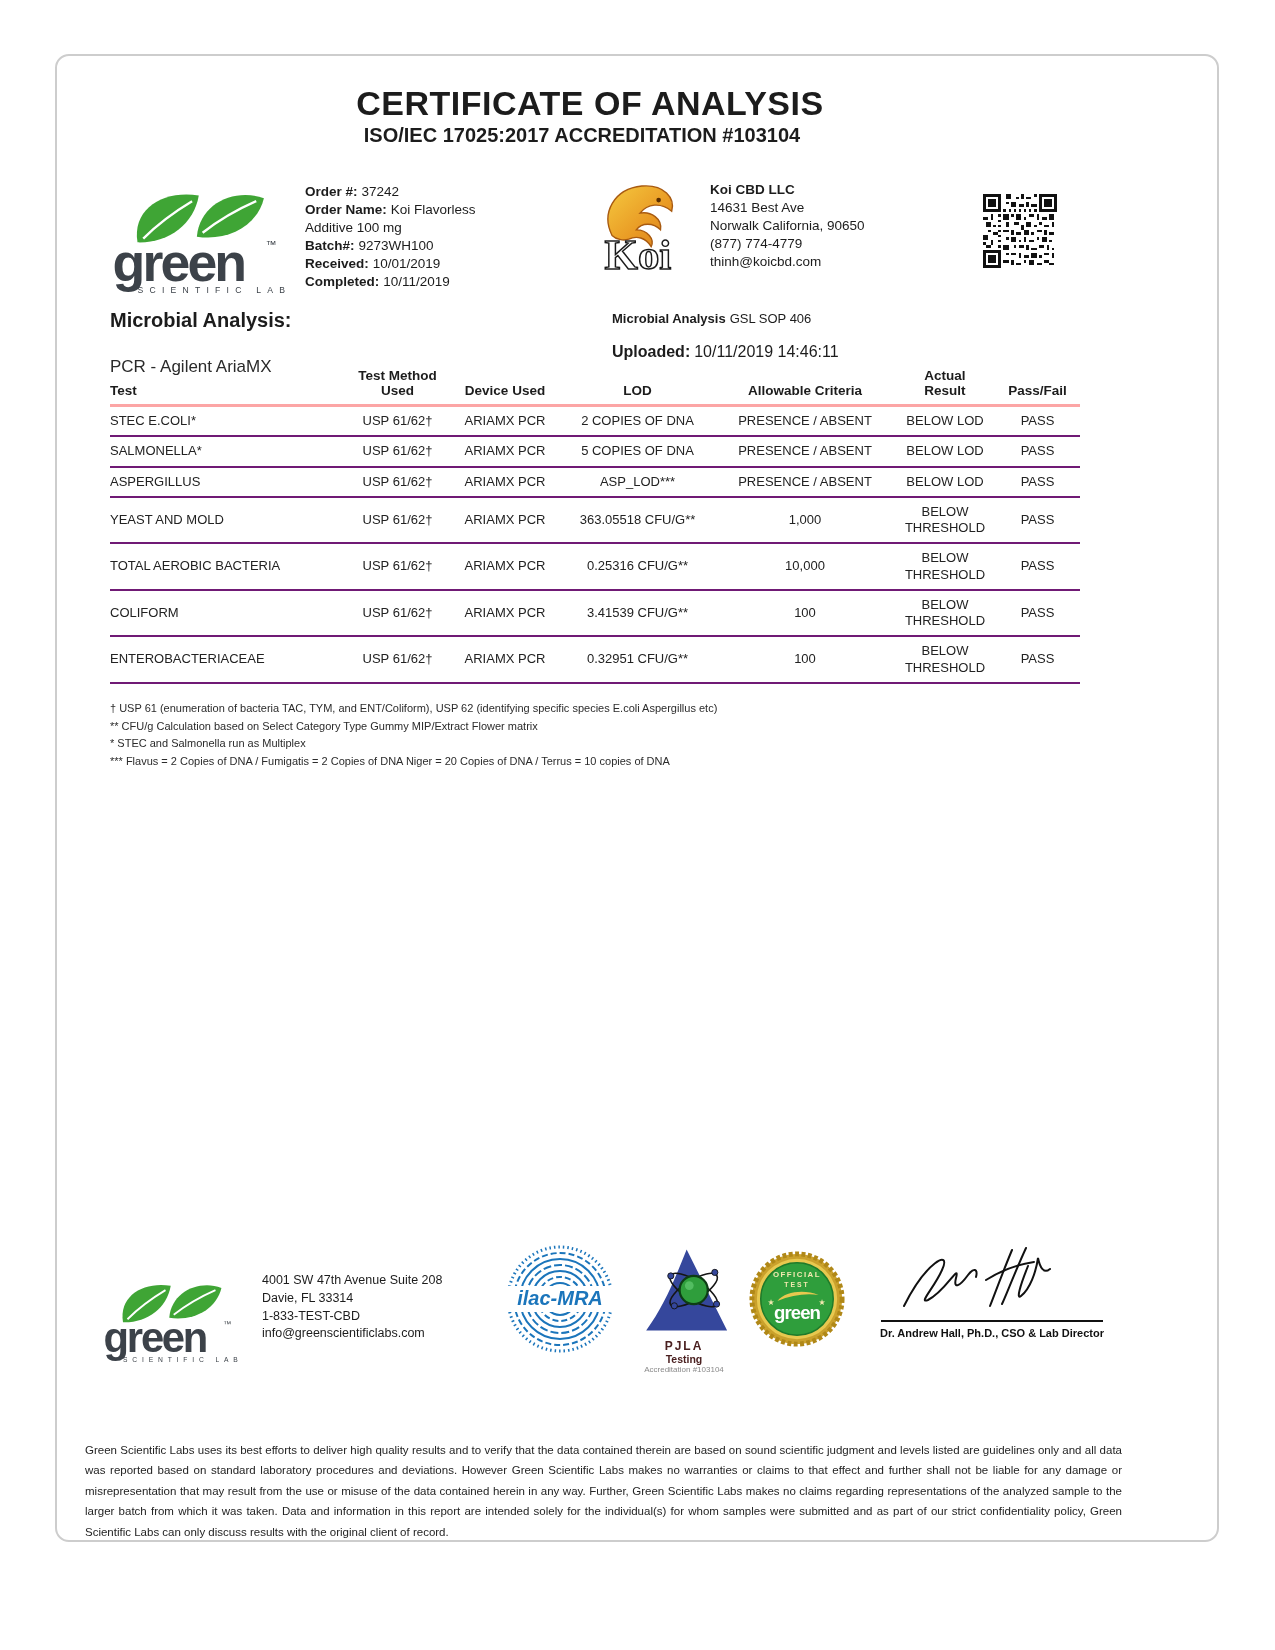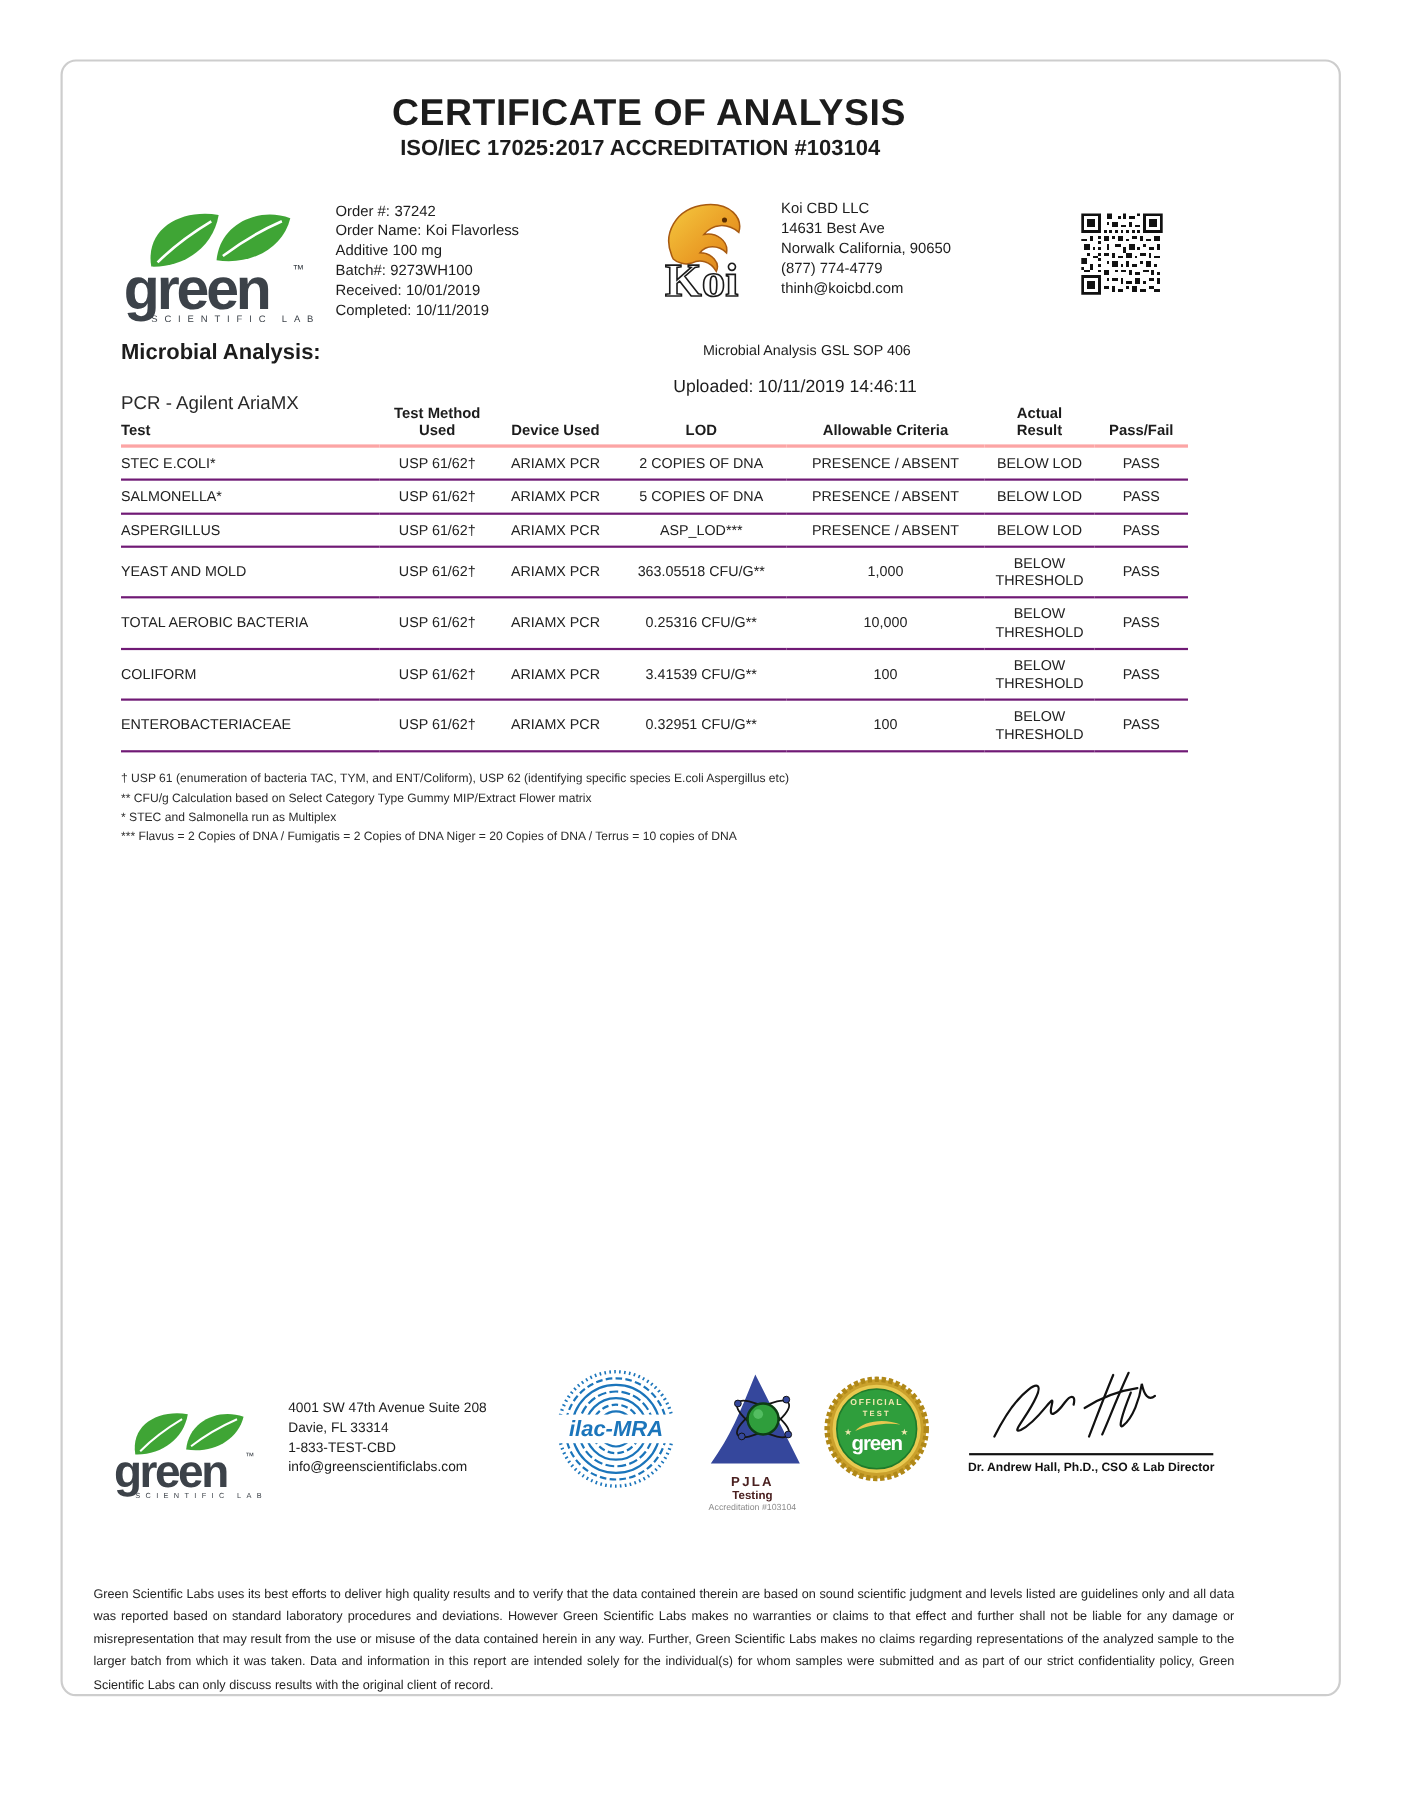--- a/index.html
+++ b/index.html
@@ -11,25 +11,25 @@
   .card {
     position:absolute; left:55px; top:54px; width:1164px; height:1488px;
     border:2px solid #cdcdcd; border-radius:14px; background:#fff;
   }
   .abs { position:absolute; }
   .doc-title { top:84px; left:60px; width:1060px; text-align:center; font-size:34px; font-weight:bold; letter-spacing:.5px; }
   .doc-subtitle { top:124px; left:52px; width:1060px; text-align:center; font-size:20px; font-weight:bold; }
 
   .order-block { left:305px; top:183px; width:202px; font-size:13.5px; line-height:1.34; }
   .client-block { left:710px; top:181px; width:240px; font-size:13.5px; line-height:1.34; }
-  .lbl { font-weight:normal; margin-right:4px; }
-  .client-name { font-weight:normal; }
+  .lbl { font-weight:bold; margin-right:4px; }
+  .client-name { font-weight:bold; }
 
   .section-heading { left:110px; top:309px; font-size:20px; font-weight:bold; }
-  .sop-line { left:639px; top:311px; font-size:13px; }
+  .sop-line { left:612px; top:311px; font-size:13px; }
   .uploaded-line { left:612px; top:343px; font-size:16px; }
   .pcr-note { left:110px; top:357px; font-size:17px; color:#2a2a2a; }
 
   table.analysis { position:absolute; left:110px; top:368px; width:970px; border-collapse:collapse; table-layout:fixed; }
   table.analysis th { font-size:13.5px; font-weight:bold; vertical-align:bottom; padding:0 2px 6px 2px; border-bottom:3px solid #fca5a5; text-align:center; }
   table.analysis th.c-test { text-align:left; padding-left:0; }
   table.analysis th .stack { display:inline-block; }
   table.analysis th .w92 { width:92px; }
   table.analysis th .w60 { width:60px; }
   table.analysis td { font-size:13px; color:#222; padding:6px 2px; text-align:center; border-bottom:2px solid #701a75; line-height:1.25; }

